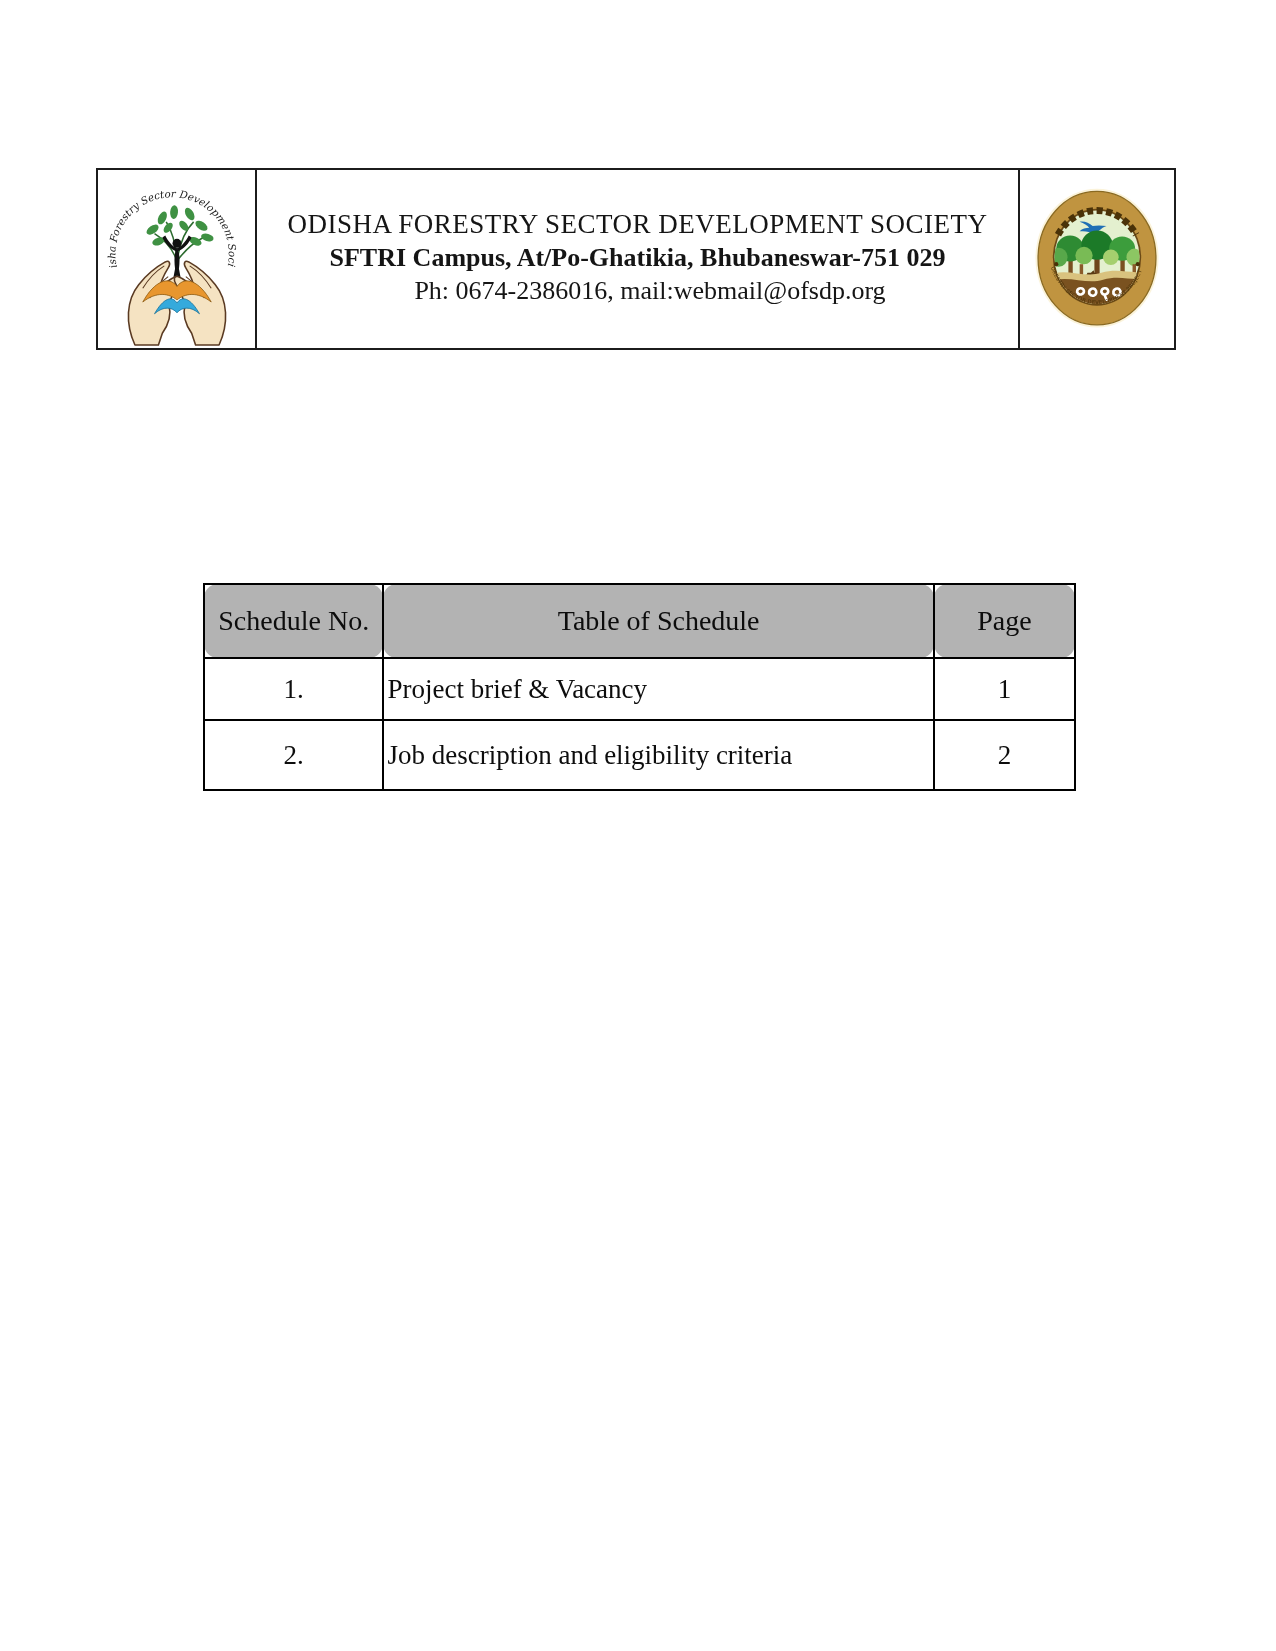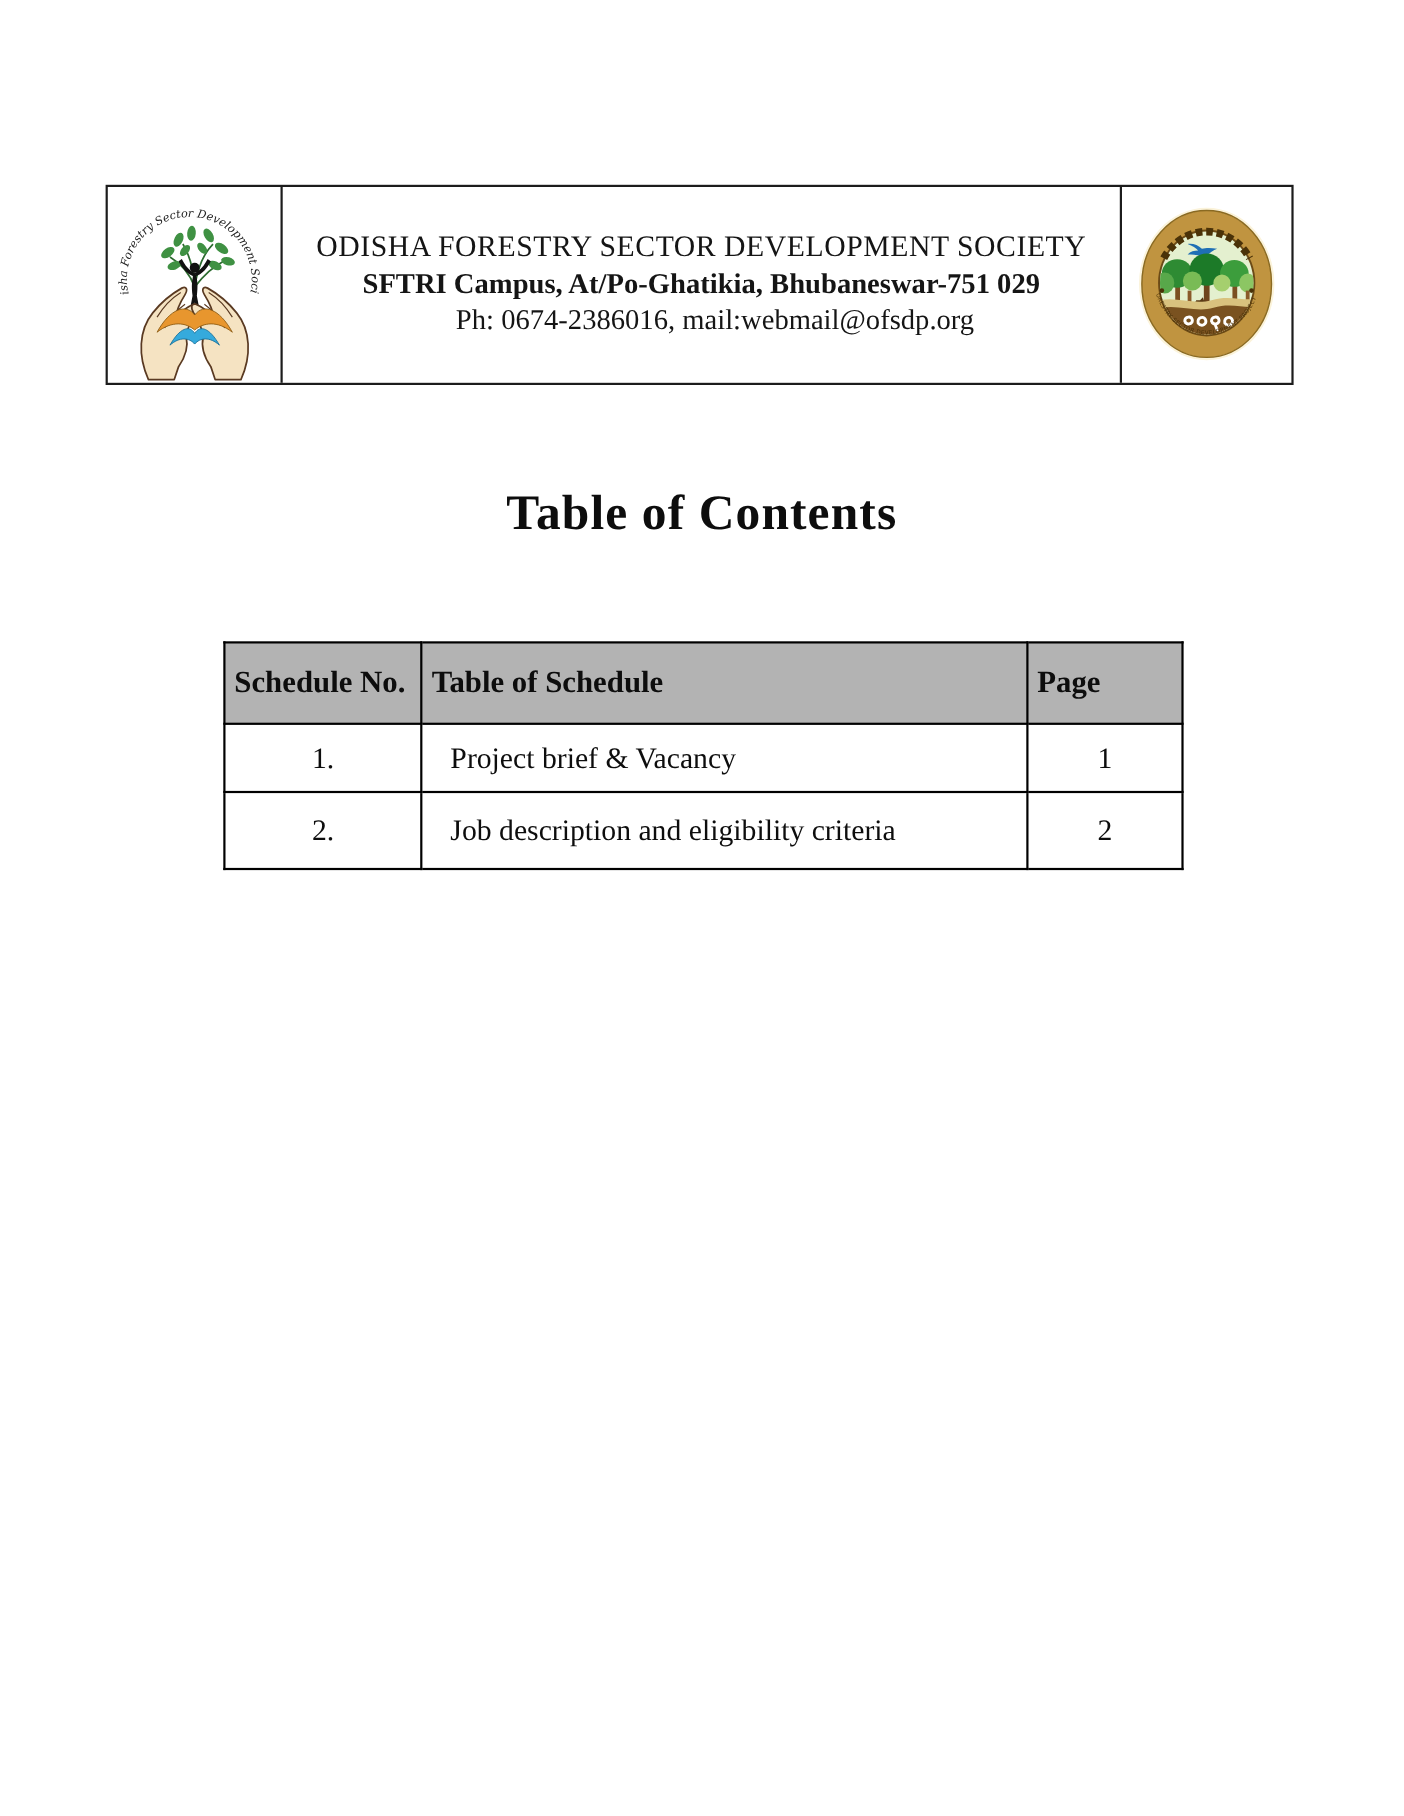--- a/index.html
+++ b/index.html
@@ -54,26 +54,27 @@
     width:100%; border-collapse:collapse;
     border:2px solid #000;
     font-size:27px; color:#0d0d0d;
   }
   table.toc th, table.toc td {
     border:2px solid #000;
     vertical-align:middle;
   }
   table.toc thead th {
     background:#b3b3b3;
-    font-weight:bold; font-size:28px;
-    height:74px; text-align:left; line-height:1.15;
+    font-weight:normal; font-size:28px;
+    height:74px; text-align:center; line-height:1.15;
     padding:4px 8px;
+    border-radius:14px;
   }
   td.c-no   { text-align:center; width:179px; height:62px; }
-  td.c-name { text-align:left; padding-left:25px; }
+  td.c-name { text-align:left; padding-left:3px; }
   td.c-page { text-align:center; width:141px; }
   col.col-no   { width:20.6%; }
   col.col-name { width:63.2%; }
   col.col-page { width:16.2%; }
   tr.row-2 td { height:70px; }
 </style>
 </head>
 <body>
 
 <div class="page">
@@ -193,21 +194,20 @@
         <circle cx="28" cy="92" r="2.4" fill="#4a3208"></circle>
         <circle cx="122" cy="92" r="2.4" fill="#4a3208"></circle>
 
         <text font-family="DejaVu Sans, sans-serif" font-size="6" fill="#4a3208" letter-spacing="0.4">
           <textPath href="#embBot" startOffset="50%" text-anchor="middle">ODISHA FORESTRY SECTOR DEVELOPMENT PROJECT - PHASE-II</textPath>
         </text>
       </svg>
     </div>
   </div>
 
-  <div class="doc-title">Table of Contents</div>
 
   <div class="toc-wrap">
     <table class="toc">
       <colgroup>
         <col class="col-no">
           <col class="col-name">
           <col class="col-page">
       </colgroup>
       <thead>
         <tr>

